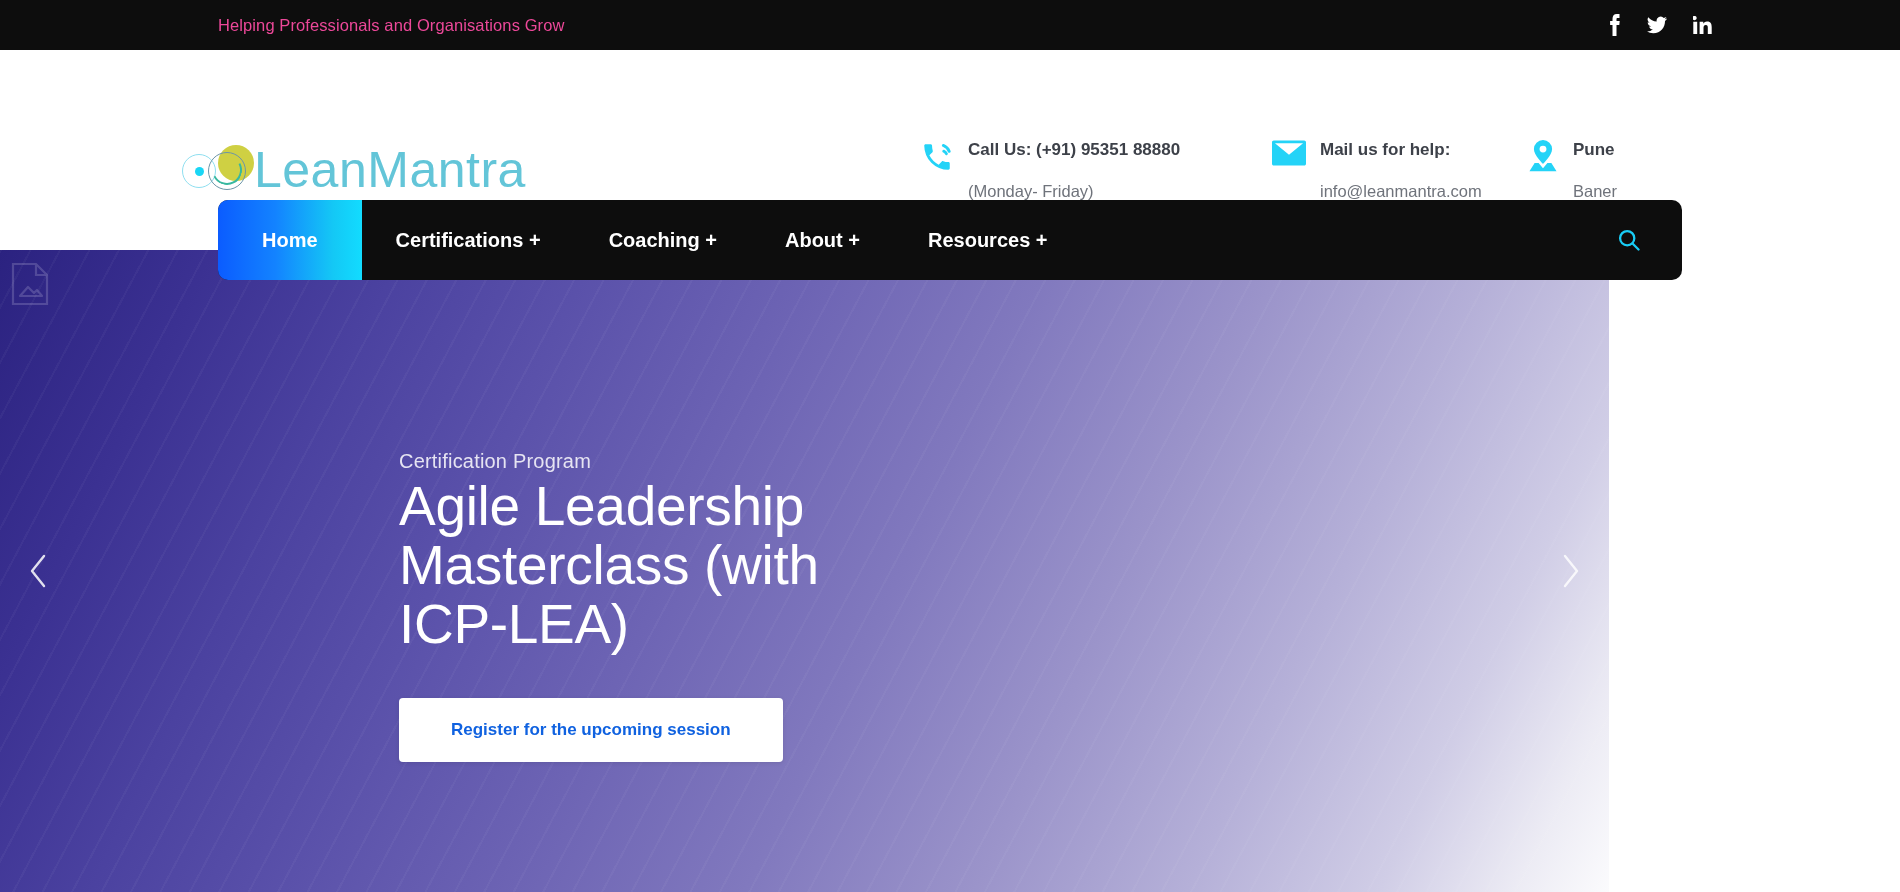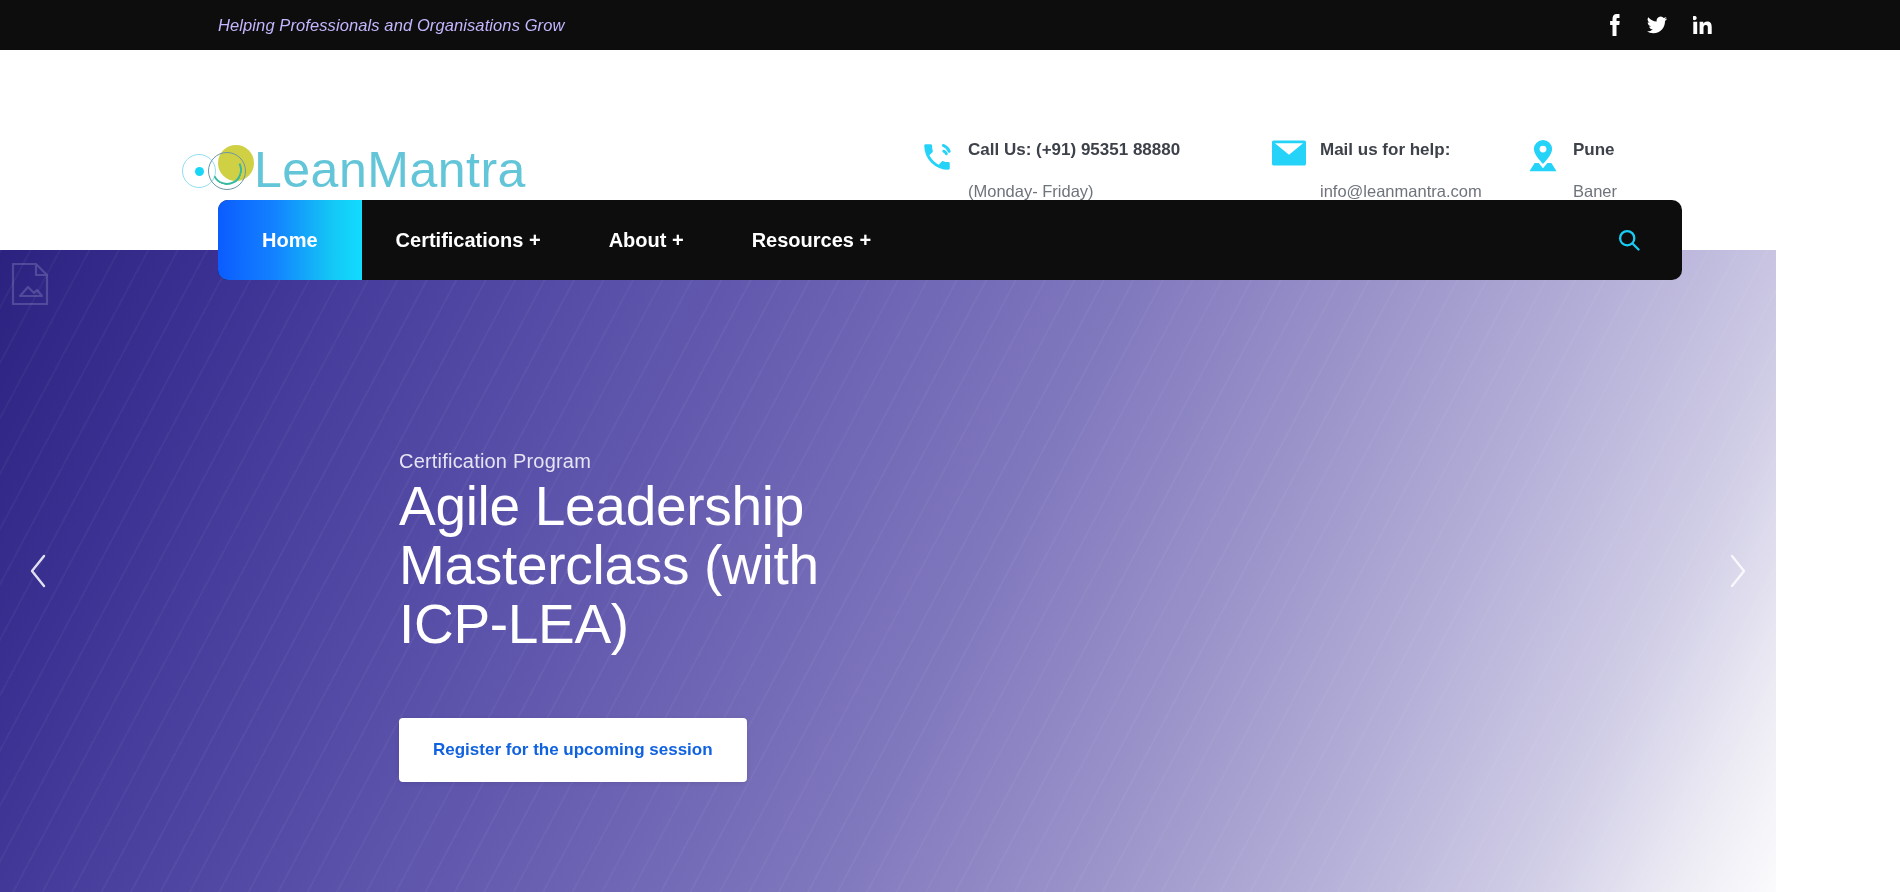--- a/index.html
+++ b/index.html
@@ -13,25 +13,24 @@
 
   
   .topbar {
     position:absolute; top:0; left:0;
     width:1900px; height:50px;
     background:#0d0d0d;
     display:flex; align-items:center;
   }
   .topbar-tagline {
     position:absolute; left:218px;
-    color:#c4b5fd;
+    color:#ec4899;
     font-size:16.5px;
     letter-spacing:0.1px;
     white-space:nowrap;
-    font-style:italic;
   }
   .social-wrap {
     position:absolute; right:188px;
     display:flex; align-items:center; gap:26px;
   }
   .social-icon {
     display:block;
     color:#ffffff;
     line-height:0;
     cursor:pointer;
@@ -163,21 +162,21 @@
   .nav-search {
     display:flex; align-items:center;
     padding:0 42px 0 30px;
     cursor:pointer;
   }
   .nav-search svg { display:block; stroke:#19ccf5; }
 
   
   .hero {
     position:absolute; top:250px; left:0;
-    width:1776px; height:642px;
+    width:1609px; height:642px;
     overflow:hidden;
     background:
       linear-gradient(116deg,
         #2b2280 0%,
         #3b3192 11%,
         #4b42a0 21%,
         #5a51aa 31%,
         #6d64b4 43%,
         #8179be 55%,
         #9b94ca 67%,
@@ -216,26 +215,26 @@
   .hero-title {
     font-size:55px;
     line-height:1.07;
     font-weight:400;
     color:#ffffff;
     letter-spacing:-0.3px;
     max-width:490px;
   }
   .hero-cta {
     display:inline-block;
-    margin-top:64px;
+    margin-top:44px;
     background:#ffffff;
     color:#1062e0;
     font-size:17px;
     font-weight:bold;
-    padding:22px 34px;
+    padding:22px 52px;
     border:none;
     border-radius:4px;
     cursor:pointer;
     font-family:"Liberation Sans", sans-serif;
     box-shadow:0 1px 4px rgba(0,0,0,0.10);
   }
 
   .carousel-arrow {
     position:absolute;
     top:50%;
@@ -326,20 +325,21 @@
         <span class="ci-sub">Baner</span>
       </span>
     </div>
 
   </div>
 </div>
 
 <nav class="navbar">
   <div class="nav-item active">Home</div>
   <div class="nav-item">Certifications +</div>
+  <div class="nav-item">Coaching +</div>
   <div class="nav-item">About +</div>
   <div class="nav-item">Resources +</div>
   <div class="nav-spacer"></div>
   <div class="nav-search">
     <svg width="22" height="22" viewBox="0 0 22 22" fill="none" stroke-width="2.3">
       <circle cx="9.2" cy="9.2" r="7.1"></circle>
       <line x1="14.5" y1="14.5" x2="20.5" y2="20.5" stroke-linecap="round"></line>
     </svg>
   </div>
 </nav>

